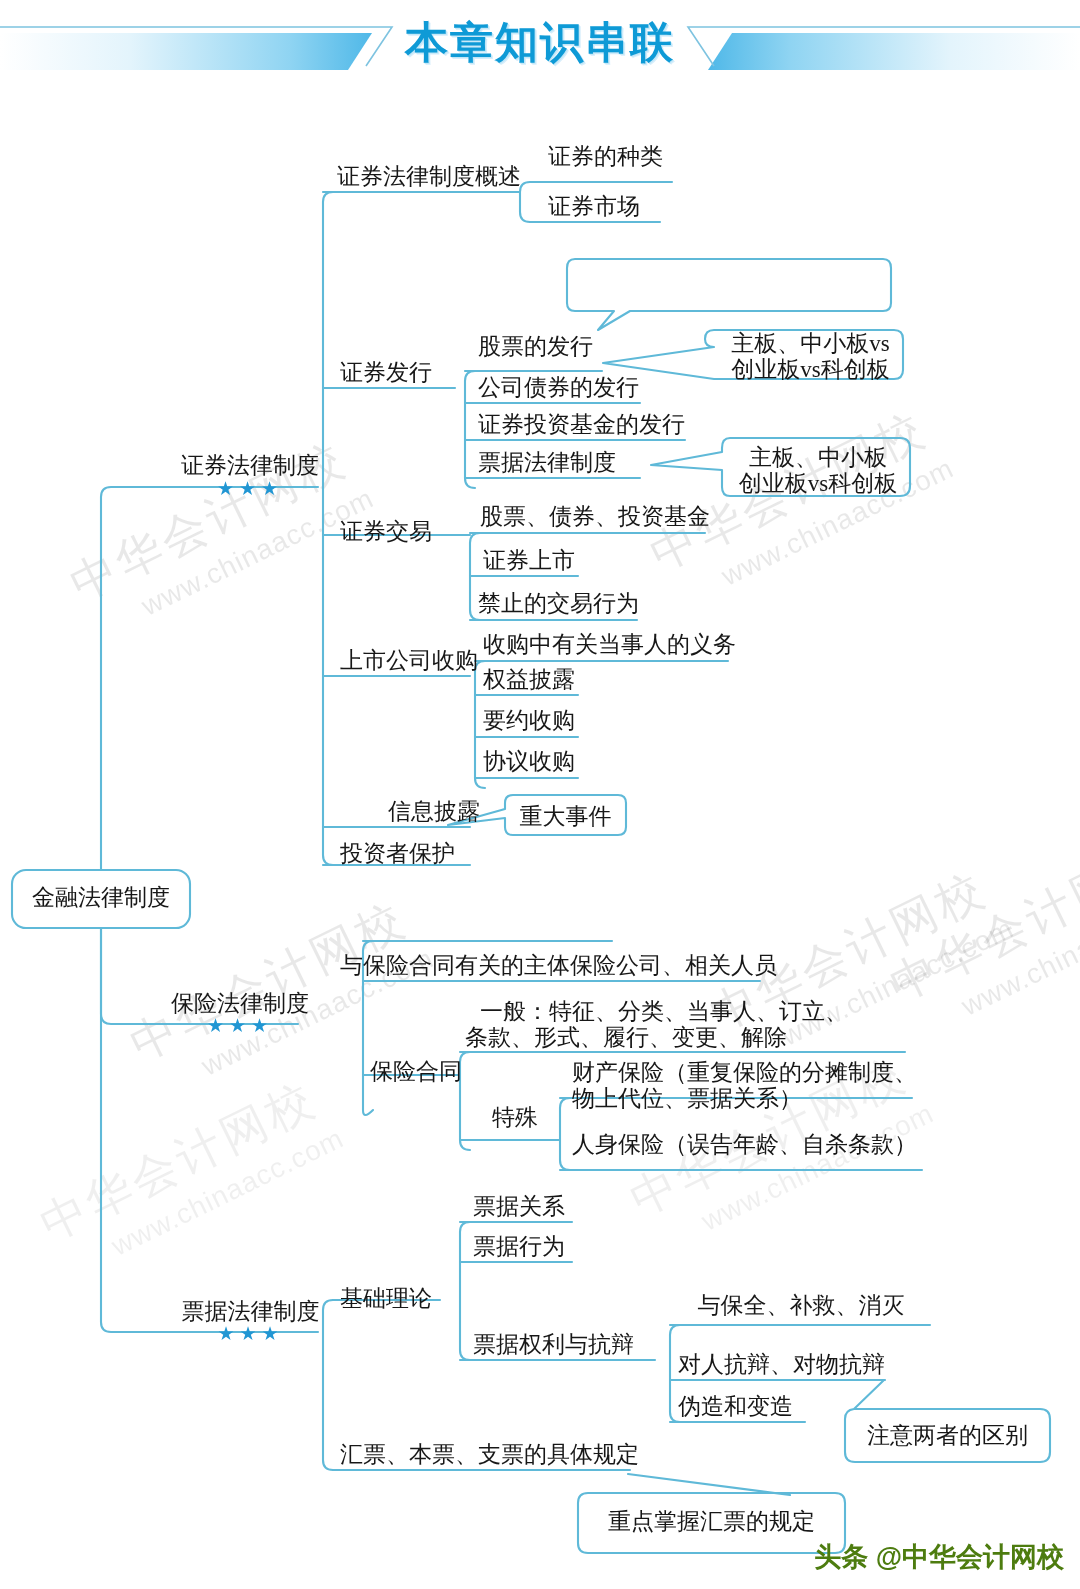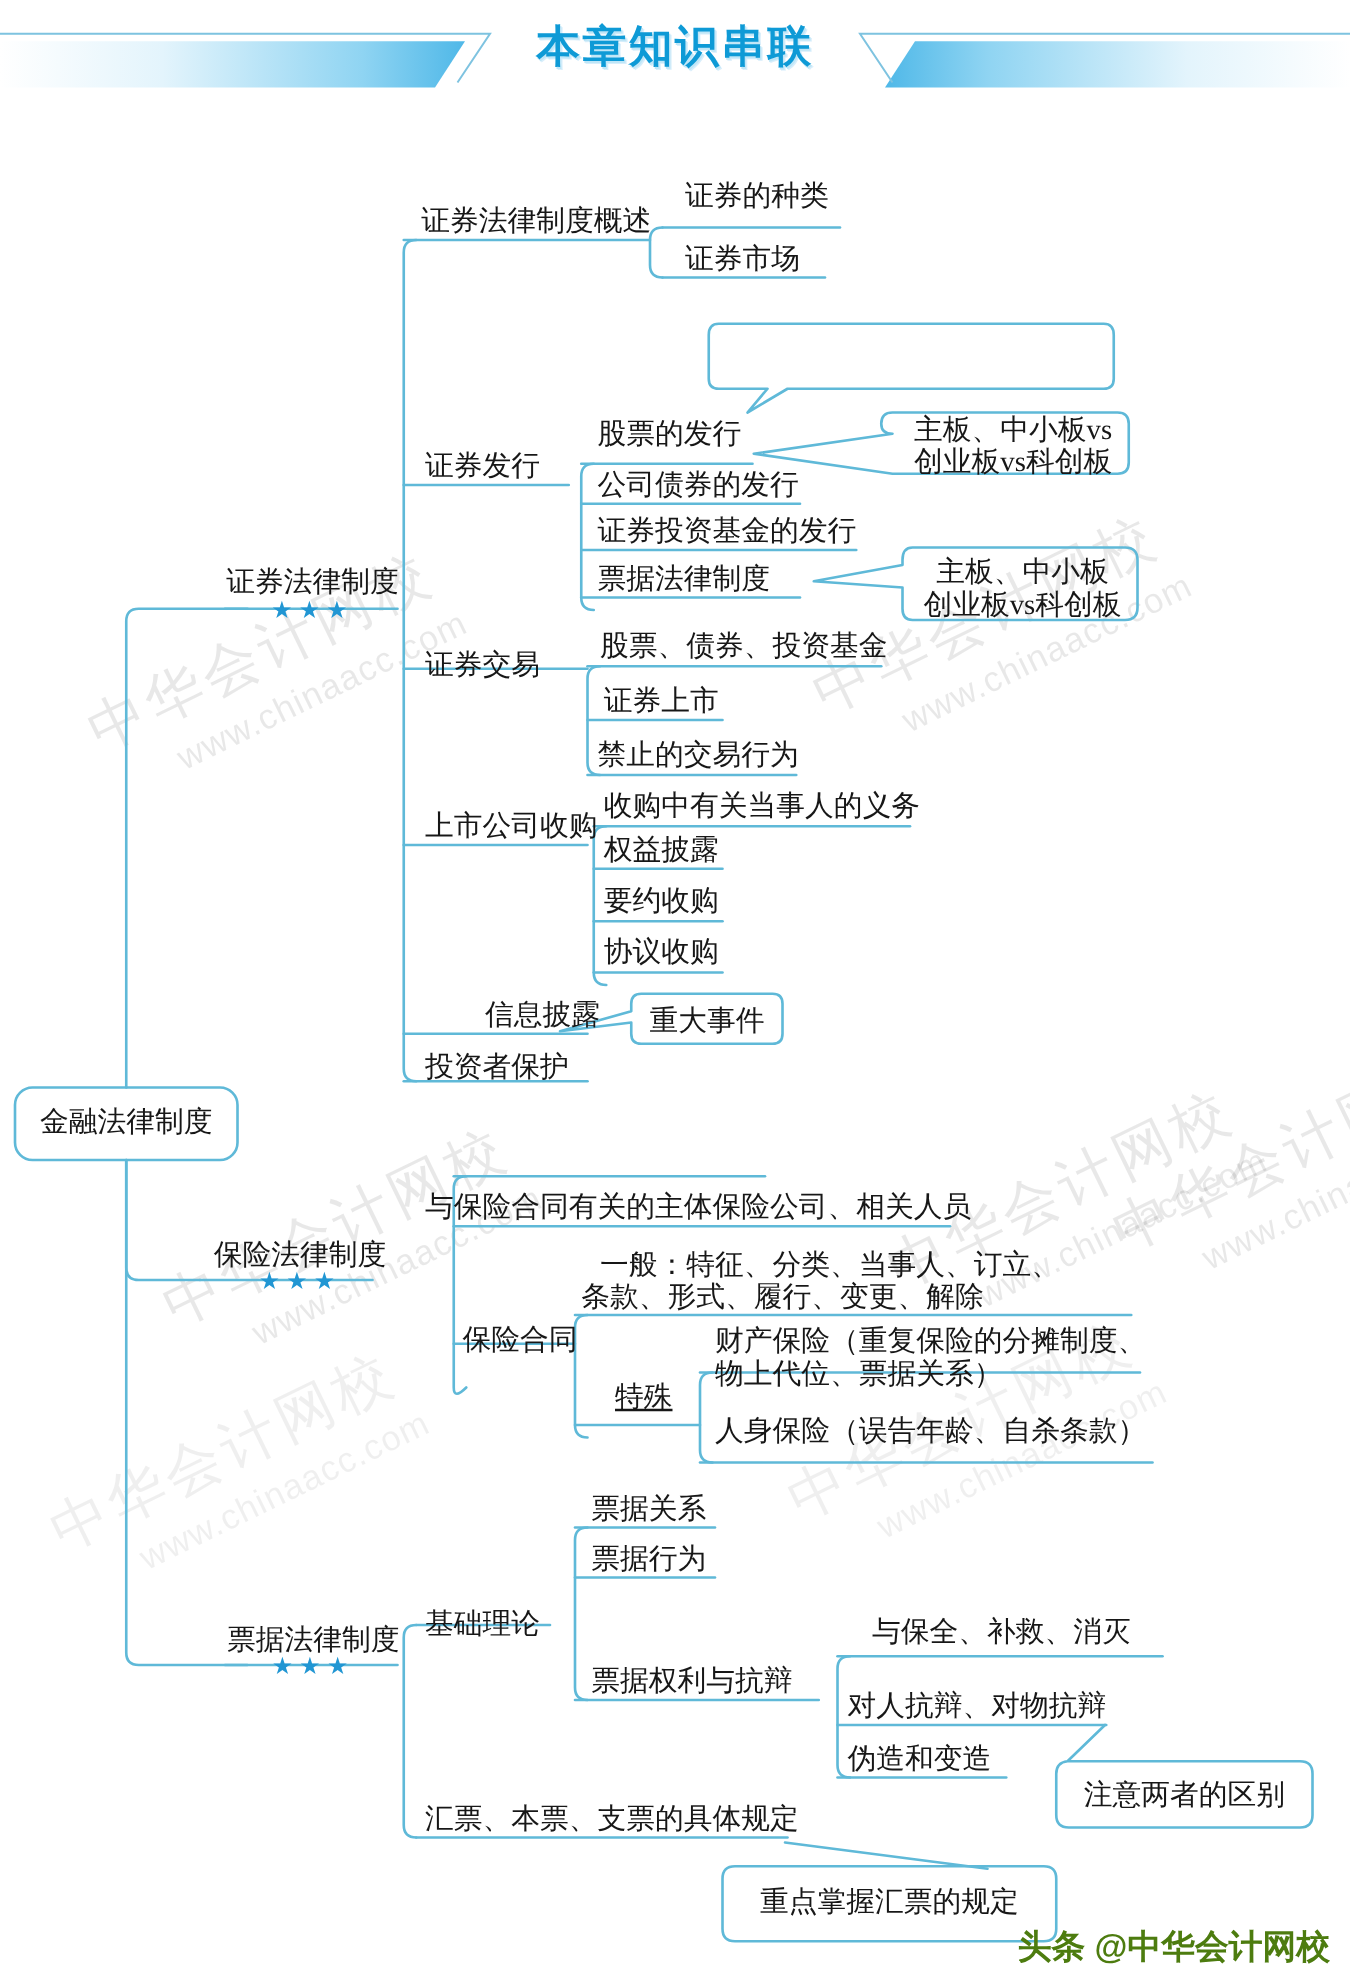--- a/index.html
+++ b/index.html
@@ -8,21 +8,21 @@
     width:1080px;height:1589px;position:relative;overflow:hidden;
     font-family:"Liberation Serif","DejaVu Serif",serif;
     color:#1c1c1c;
   }
   
   #banner{position:absolute;left:0;top:0;width:1080px;height:96px;}
   #banner svg{position:absolute;left:0;top:0;}
   #banner-title{
     position:absolute;left:0;top:14px;width:1080px;text-align:center;
     font-family:"DejaVu Sans","Liberation Sans",sans-serif;
-    font-weight:bold;font-size:35px;letter-spacing:2px;
+    font-weight:bold;font-size:43px;letter-spacing:2px;
     color:#0e9ad6;
     text-shadow:1px 1px 0 #bfe6f7, 2px 2px 0 #d8eefb;
   }
   
   #map{position:absolute;left:0;top:0;width:1080px;height:1589px;}
   #wires{position:absolute;left:0;top:0;}
   .lbl{
     position:absolute;white-space:nowrap;
     font-family:"Liberation Serif","DejaVu Serif",serif;
     font-size:23px;line-height:1.18;color:#171717;
@@ -222,21 +222,21 @@
   <div class="lbl" style="left:340px;top:840px;">投资者保护</div>
 
   <div class="lbl c" style="left:160px;top:990px;width:160px;">保险法律制度</div>
   <div class="stars" style="left:160px;top:1014px;width:160px;text-align:center;">★★★</div>
 
   <div class="lbl" style="left:340px;top:952px;">与保险合同有关的主体保险公司、相关人员</div>
   <div class="lbl" style="left:370px;top:1058px;">保险合同</div>
 
   <div class="lbl" style="left:480px;top:998px;">一般：特征、分类、当事人、订立、</div>
   <div class="lbl" style="left:465px;top:1024px;">条款、形式、履行、变更、解除</div>
-  <div class="lbl" style="left:492px;top:1104px;text-decoration:underline;">特殊</div>
+  <div class="lbl" style="left:492px;top:1104px;">特殊</div>
   <div class="lbl" style="left:572px;top:1059px;">财产保险（重复保险的分摊制度、</div>
   <div class="lbl" style="left:572px;top:1085px;">物上代位、票据关系）</div>
   <div class="lbl" style="left:572px;top:1131px;">人身保险（误告年龄、自杀条款）</div>
 
   <div class="lbl c" style="left:168px;top:1298px;width:165px;">票据法律制度</div>
   <div class="stars" style="left:168px;top:1322px;width:165px;text-align:center;">★★★</div>
 
   <div class="lbl" style="left:340px;top:1285px;">基础理论</div>
   <div class="lbl" style="left:473px;top:1193px;">票据关系</div>
   <div class="lbl" style="left:473px;top:1233px;">票据行为</div>

